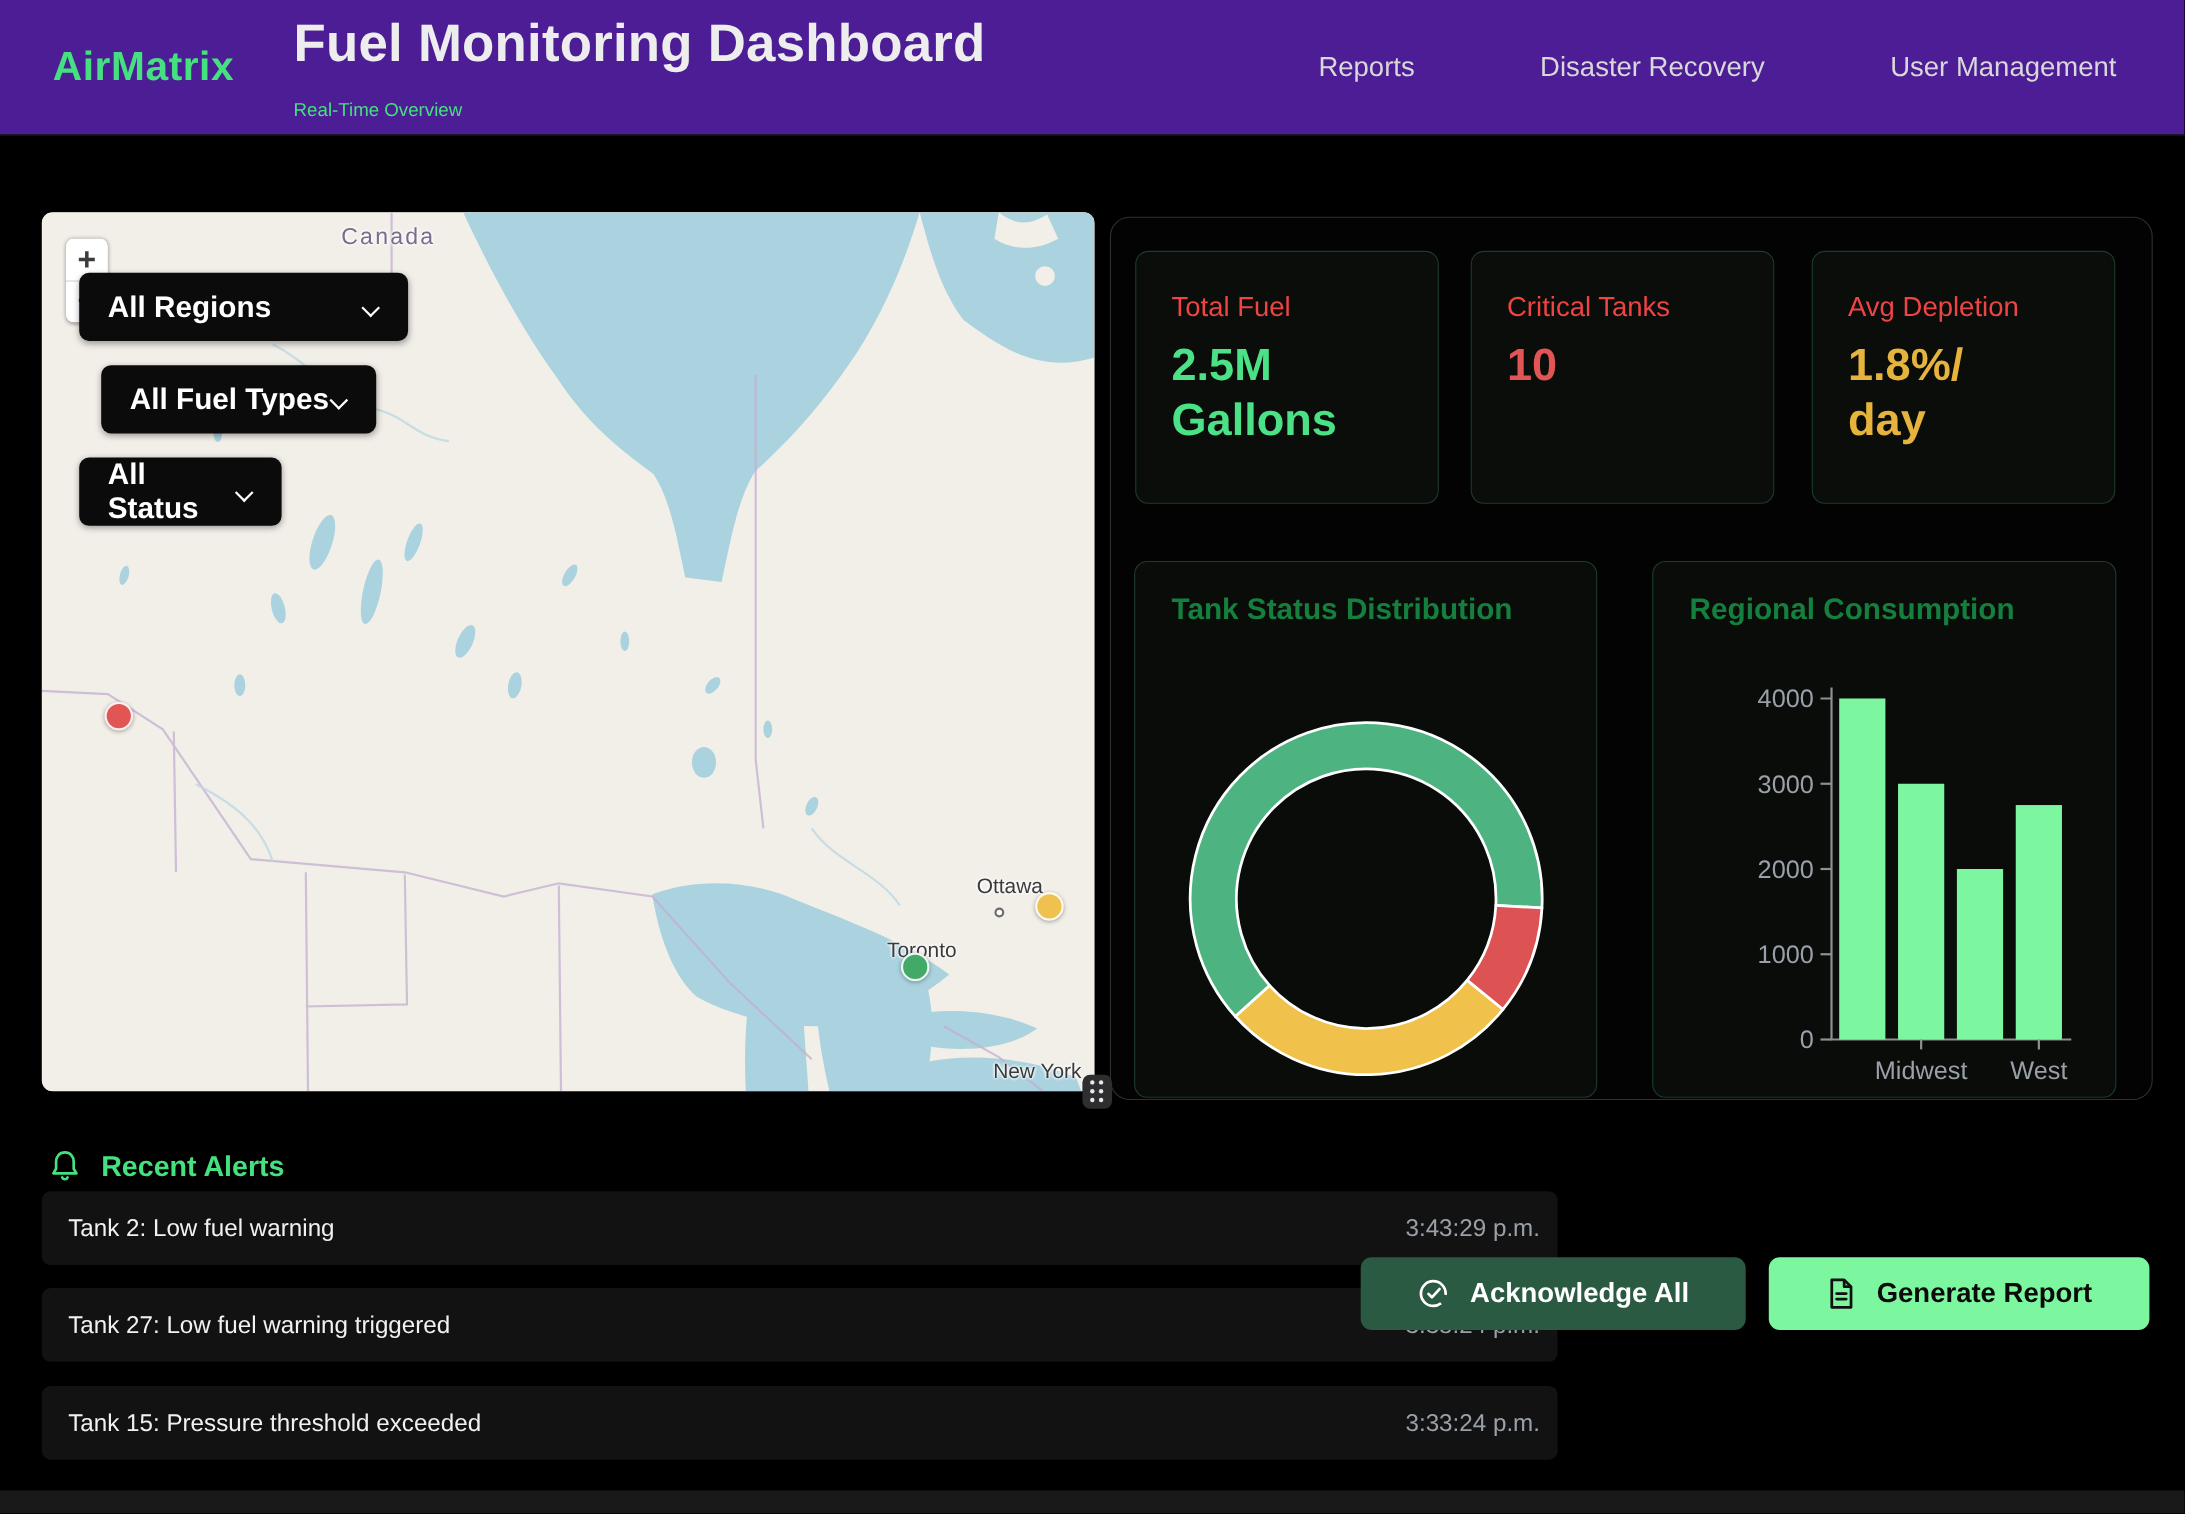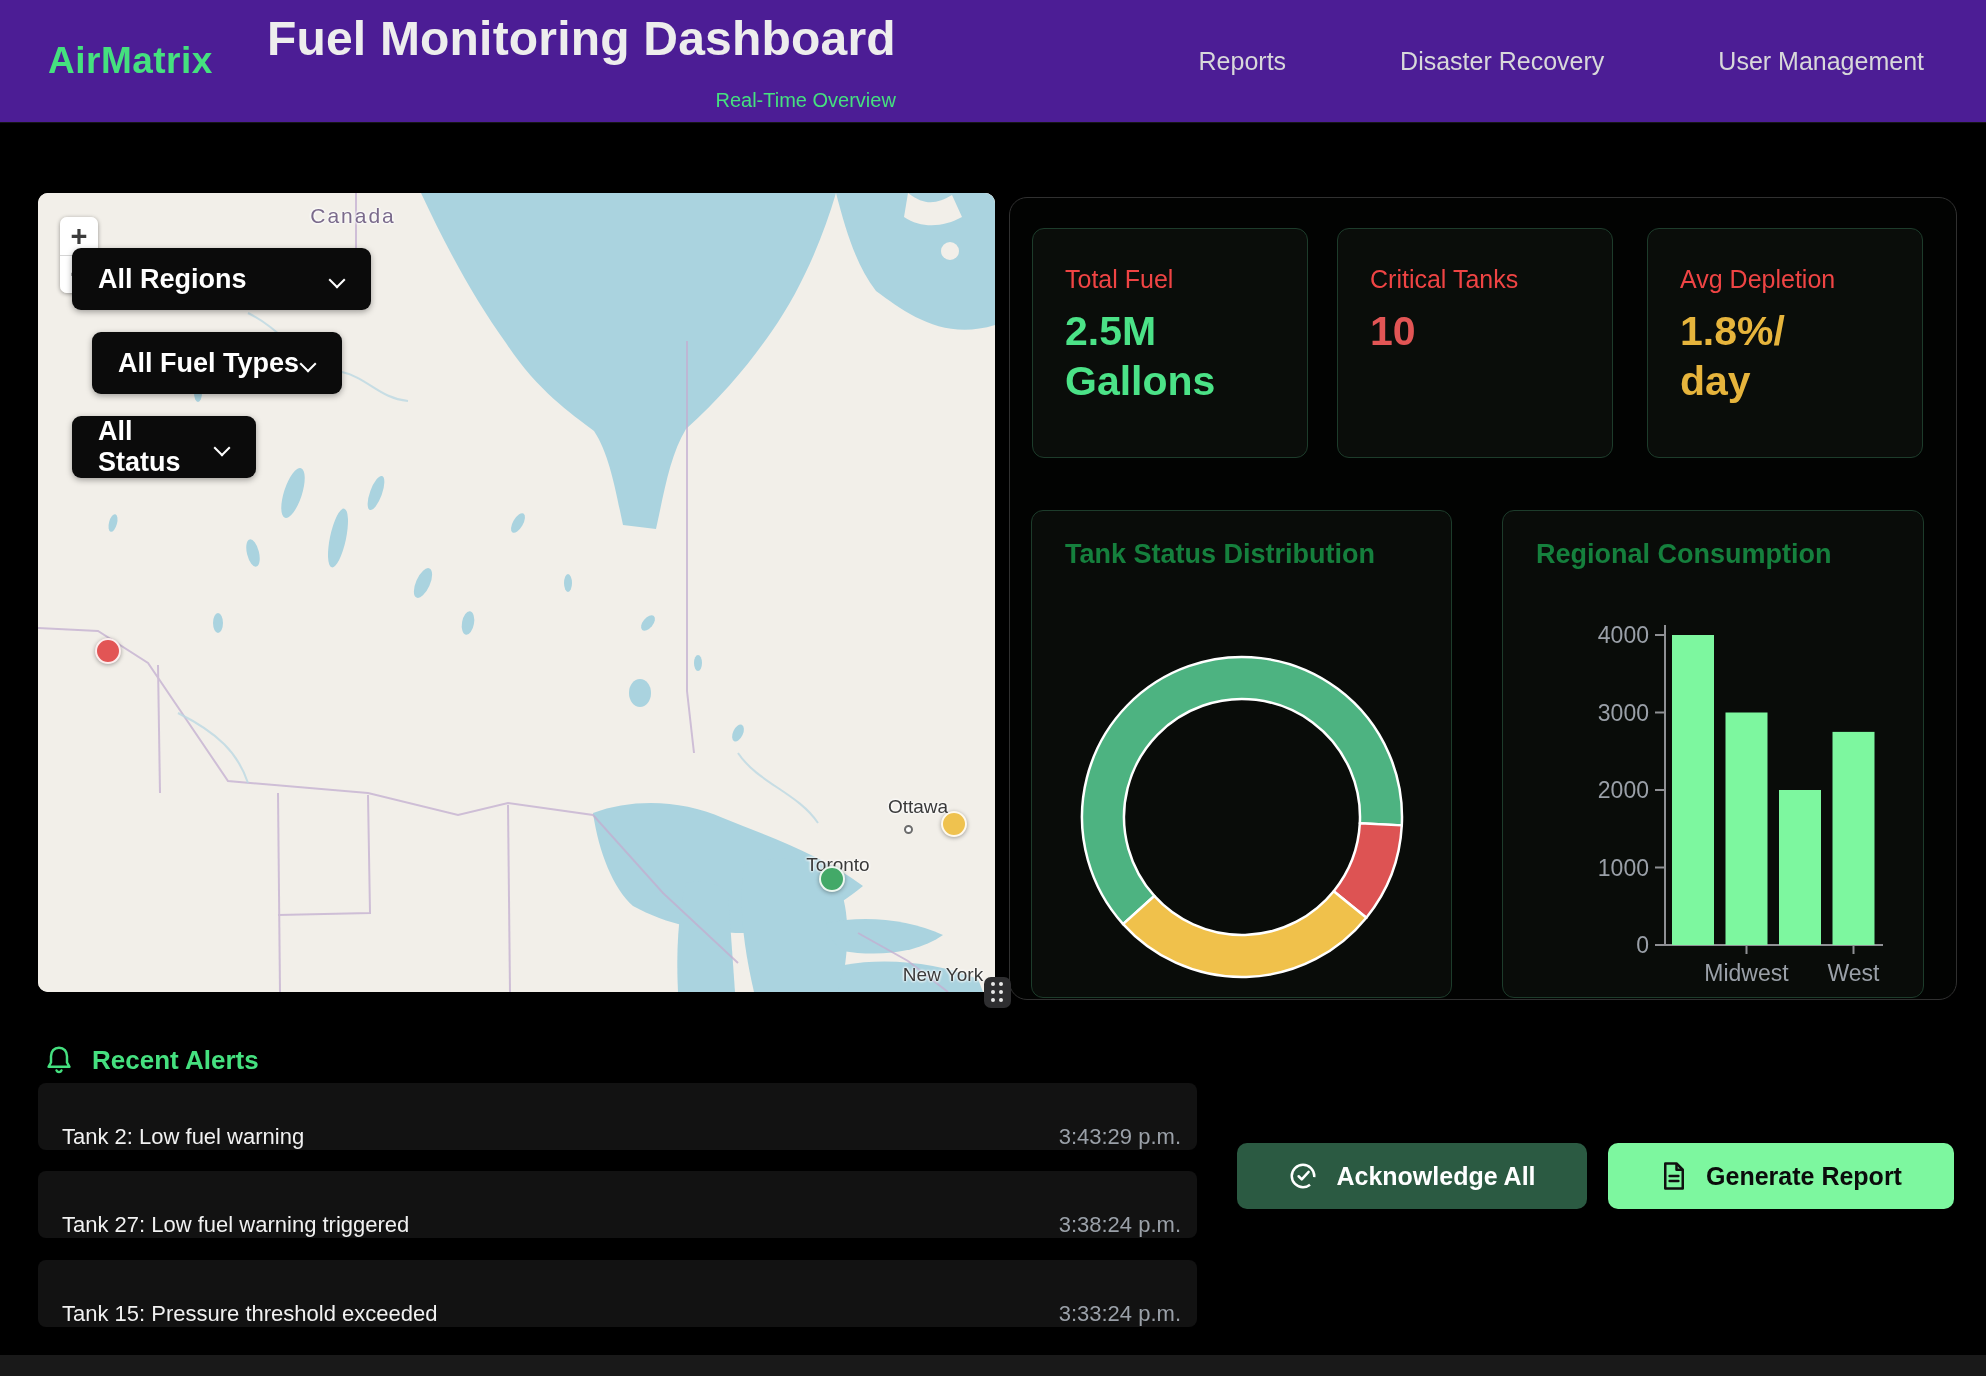--- a/index.html
+++ b/index.html
@@ -5,21 +5,21 @@
   * { margin:0; padding:0; box-sizing:border-box; }
   html,body { background:#000; }
   body { width:1986px; height:1376px; position:relative; font-family:"Liberation Sans", sans-serif; overflow:hidden; }
 
   
   .header { position:absolute; left:0; top:0; width:1986px; height:123px; background:#4c1d95;
             border-bottom:1px solid #161616; display:flex; align-items:center; }
   .brand { margin-left:48px; font-size:37px; font-weight:bold; letter-spacing:.5px; }
   .titles { margin-left:54px; }
   .page-title { font-size:48px; font-weight:bold; color:#ededed; letter-spacing:.2px; }
-  .page-subtitle { font-size:20px; font-weight:500; margin-top:23px;text-align:right; }
+  .page-subtitle { font-size:17px; font-weight:500; margin-top:23px; }
   .nav { margin-left:auto; margin-right:62px; display:flex; gap:114px; }
   .nav-item { font-size:25px; color:#d8d8da; cursor:pointer; }
 
   
   .map-wrap { position:absolute; left:38px; top:193px; width:957px; height:799px; }
   .map-clip { position:absolute; inset:0; border-radius:10px; overflow:hidden; background:#f2efe9; }
   .map-svg  { position:absolute; left:0; top:0; }
 
   .zoom-ctl { position:absolute; left:22px; top:24px; width:38px; z-index:4; border-radius:7px;
               box-shadow:0 1px 4px rgba(0,0,0,.4); overflow:hidden; }
@@ -60,22 +60,22 @@
 
   .chart-card { position:absolute; top:312px; height:488px; background:#090c09;
                 border:1px solid #1d3c2b; border-radius:12px; }
   .cc-donut { left:21px; width:421px; }
   .cc-bar { left:492px; width:422px; }
   .chart-title { position:absolute; left:33px; top:28px; font-size:27px; font-weight:bold; color:#15803d; }
 
   
   .alerts-head { position:absolute; left:44px; top:1044px; display:flex; align-items:center; gap:18px; }
   .alerts-title { font-size:26px; font-weight:bold; }
-  .alert-row { position:absolute; left:38px; width:1159px; height:67px; background:#121212; border-radius:8px;
-               display:flex; align-items:flex-end; padding:0 16px 0 24px; cursor:pointer; }
+  .alert-row { position:absolute; left:38px; width:1378px; height:67px; background:#121212; border-radius:8px;
+               display:flex; align-items:center; padding:0 16px 0 24px; cursor:pointer; }
   .alert-msg { font-size:22px; color:#f1f1f1; }
   .alert-time { margin-left:auto; font-size:22px; color:#9aa0a8; }
 
   .btn { position:absolute; top:1143px; height:66px; border:none; border-radius:10px; display:flex;
          align-items:center; justify-content:center; gap:18px; font-family:inherit; font-size:25px;
          font-weight:bold; cursor:pointer; }
   .btn-ack { left:1237px; width:350px; color:#fff; }
   .btn-gen { left:1608px; width:346px; color:#0b0b0b; }
 
   .footer-bar { position:absolute; left:0; top:1355px; width:1986px; height:21px; background:#191919; }

